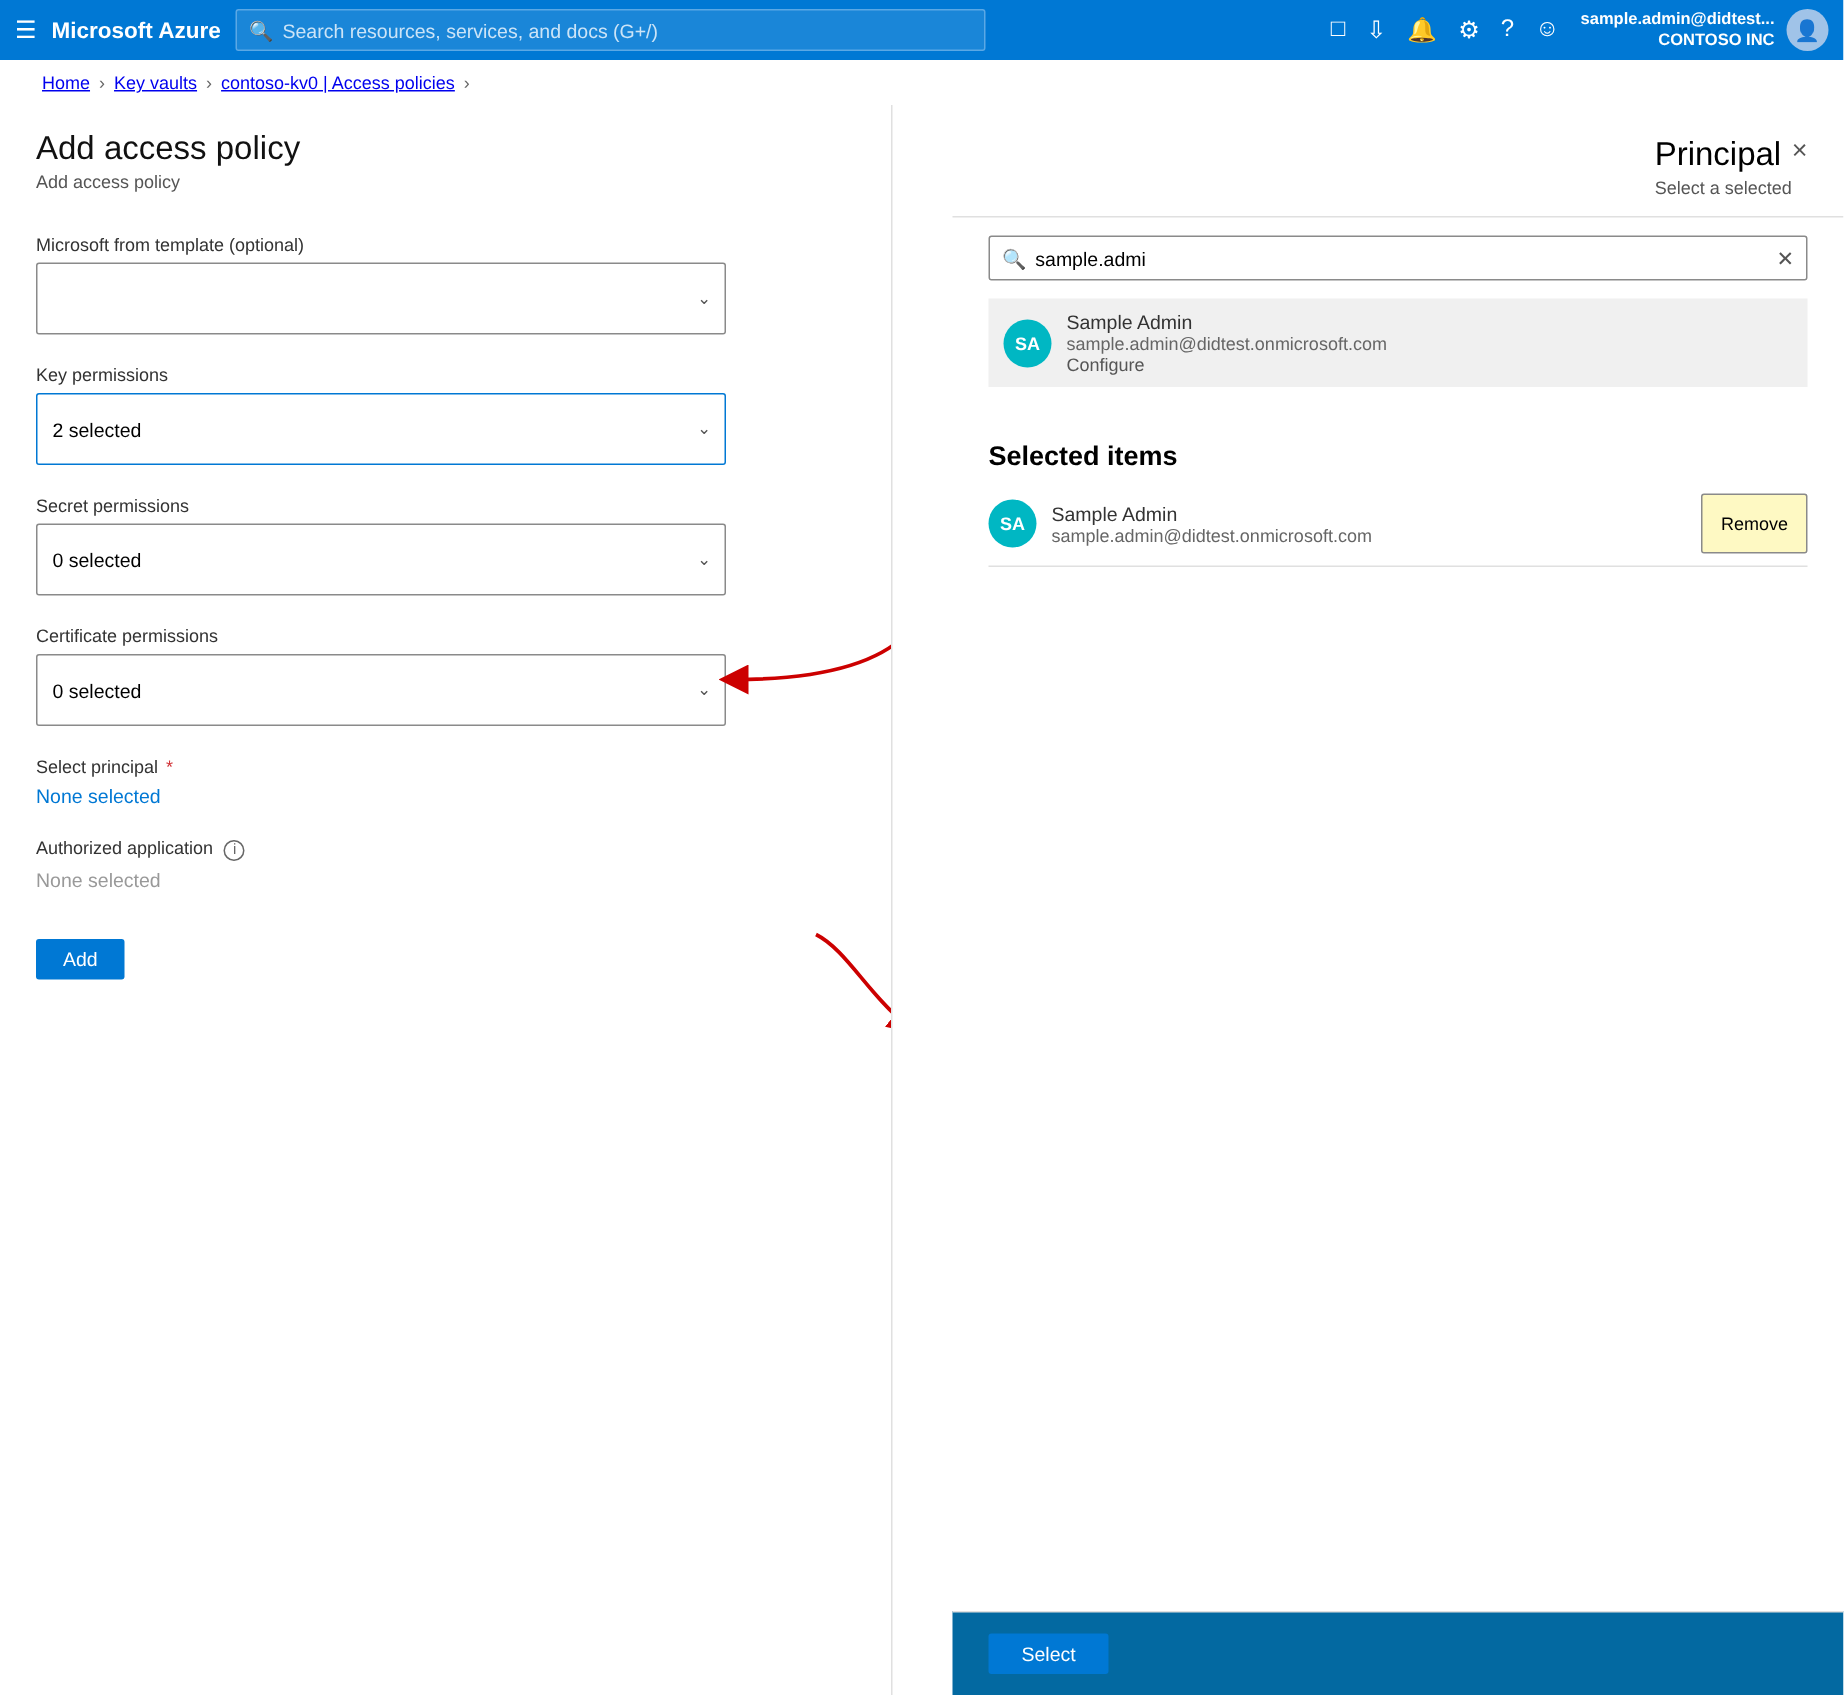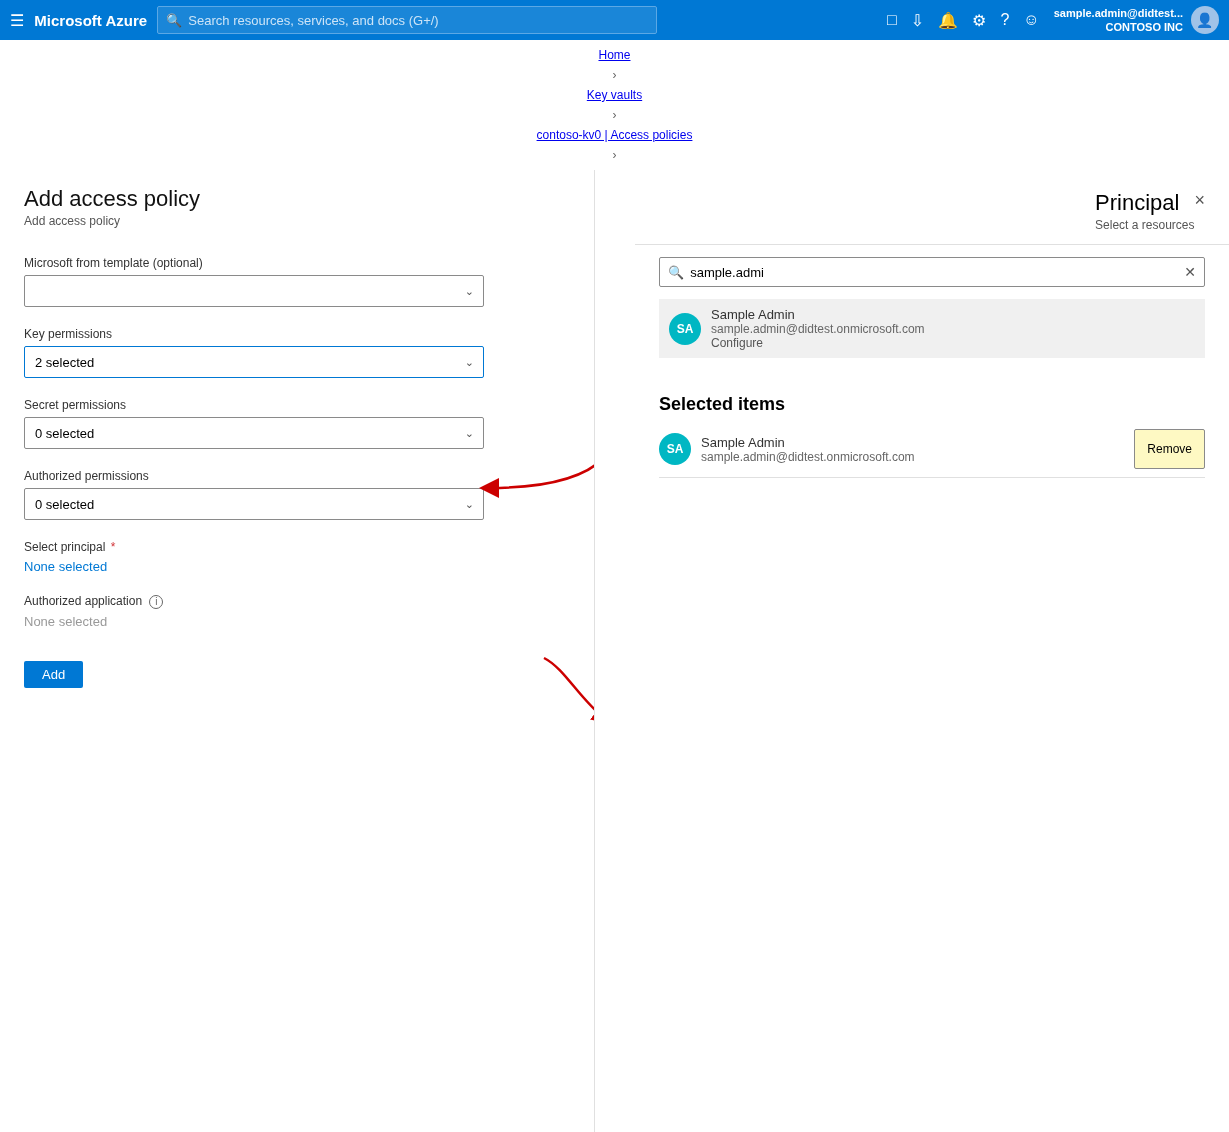--- a/index.html
+++ b/index.html
@@ -42,21 +42,21 @@
     .topnav-user-text { line-height: 1.3; text-align: right; font-weight: bold; }
     .topnav-avatar {
       width: 28px; height: 28px; border-radius: 50%;
       background: #a0c3e8; display: flex; align-items: center; justify-content: center;
       color: #555; font-size: 14px;
     }
 
     
     .breadcrumb {
       display: flex; align-items: center; gap: 6px;
-      padding: 8px 28px; font-size: 12px; color: #0078d4; flex-direction: column;
+      padding: 8px 28px; font-size: 12px; color: #0078d4;
     }
     .breadcrumb span { color: #666; }
 
     
     .main-layout {
       display: flex;
       height: calc(1132px - 40px - 32px);
     }
 
     
@@ -79,21 +79,21 @@
     }
     .select-wrapper select {
       width: 100%;
       border: 1px solid #8a8a8a;
       border-radius: 2px;
       padding: 5px 30px 5px 10px;
       font-size: 13px;
       background: #fff;
       appearance: none;
       cursor: pointer;
-      height: 32px;
+      height: 48px;
     }
     .select-wrapper.active select {
       border-color: #0078d4;
     }
     .select-arrow {
       position: absolute; right: 10px; top: 50%; transform: translateY(-50%);
       pointer-events: none; color: #555; font-size: 11px;
     }
 
     .none-selected-link { color: #0078d4; font-size: 13px; cursor: pointer; text-decoration: none; }
@@ -171,21 +171,21 @@
     .selected-item-email { font-size: 12px; color: #666; }
     .remove-btn {
       border: 1px solid #8a8a8a; background: #fef9c3;
       padding: 12px 12px; font-size: 12px; cursor: pointer; border-radius: 2px;
     }
 
     .right-panel-footer {
       position: absolute; bottom: 0; left: 0; right: 0;
       padding: 14px 24px;
       border-top: 1px solid #e0e0e0;
-      background: #a21caf;
+      background: #0369a1;
     }
     .select-btn {
       background: #0078d4; color: #fff; border: none;
       padding: 6px 22px; font-size: 13px; cursor: pointer; border-radius: 2px;
     }
 
     
     ::-webkit-scrollbar { width: 6px; }
     ::-webkit-scrollbar-thumb { background: #ccc; }
   </style>
@@ -261,21 +261,21 @@
       <div class="select-wrapper">
         <select>
           <option value="0selected" selected="">0 selected</option>
         </select>
         <span class="select-arrow">⌄</span>
       </div>
     </div>
 
     
     <div class="form-section">
-      <label class="form-label">Authorized permissions</label>
+      <label class="form-label">Certificate permissions</label>
       <div class="select-wrapper">
         <select>
           <option value="0selected" selected="">0 selected</option>
         </select>
         <span class="select-arrow">⌄</span>
       </div>
     </div>
 
     
     <div class="form-section">
@@ -316,21 +316,21 @@
         <path d="M 520,260 C 540,270 555,300 580,320" stroke="#c00" stroke-width="2.5" fill="none" marker-end="url(#arrowhead2)"></path>
       </svg>
     </div>
   </div>
 
   <div class="right-panel">
 
     <div class="right-panel-header">
       <div>
         <h2 class="right-panel-title">Principal</h2>
-        <p class="right-panel-subtitle">Select a resources</p>
+        <p class="right-panel-subtitle">Select a selected</p>
       </div>
       <button class="close-btn">×</button>
     </div>
 
     <div class="search-box-wrapper">
       <div class="search-box">
         <span style="color:#555; font-size:13px;">🔍</span>
         <input type="text" value="sample.admi" style="">
         <span class="search-clear">✕</span>
       </div>

